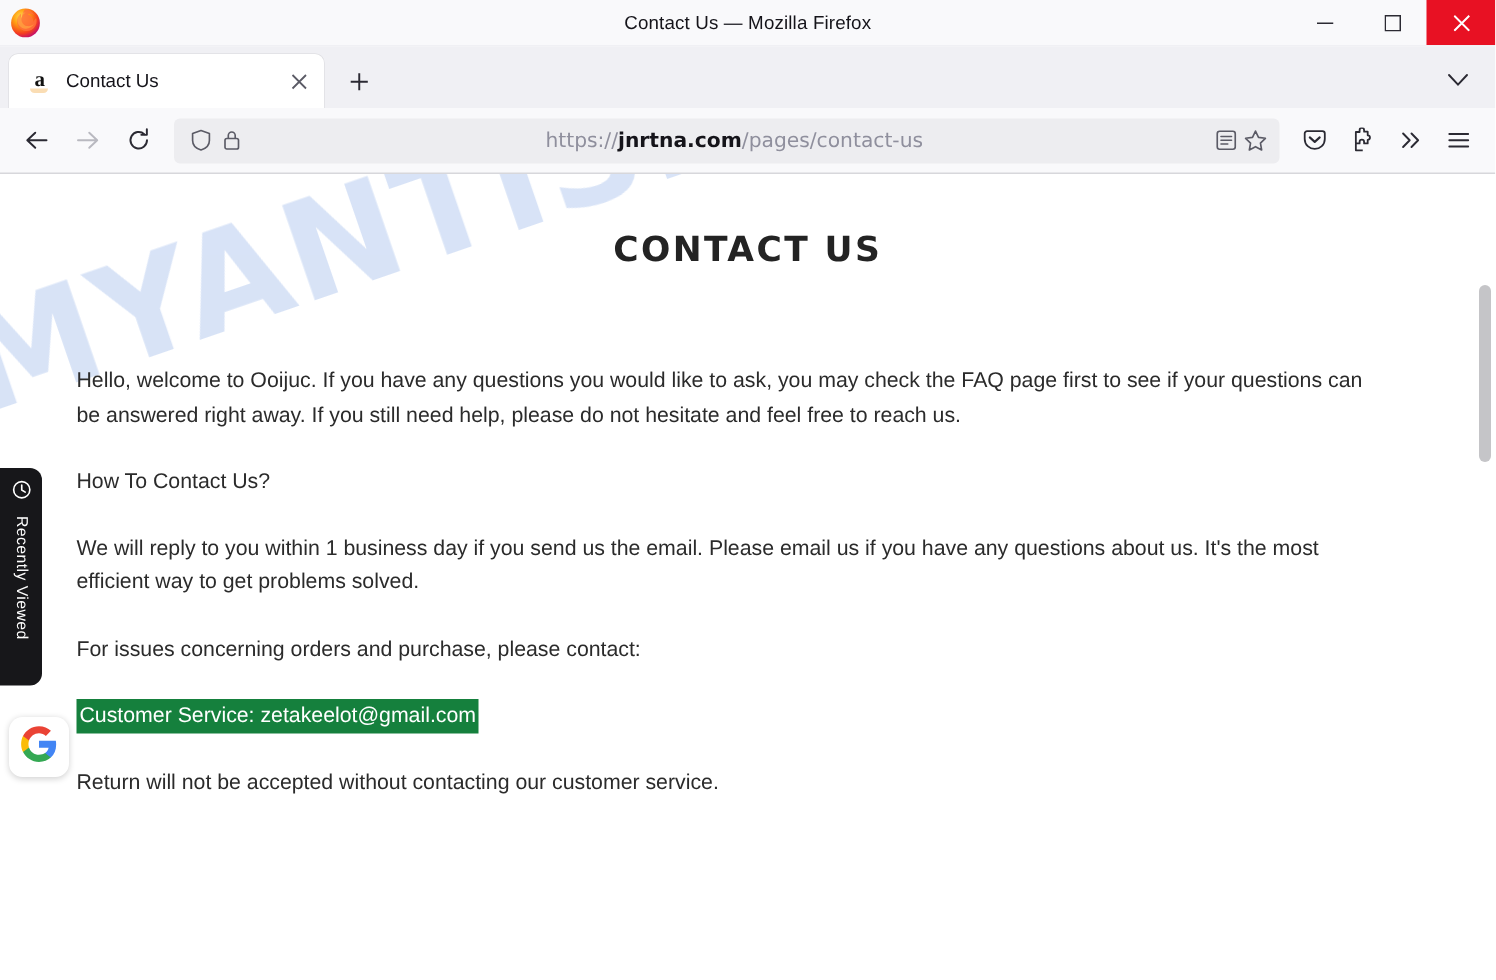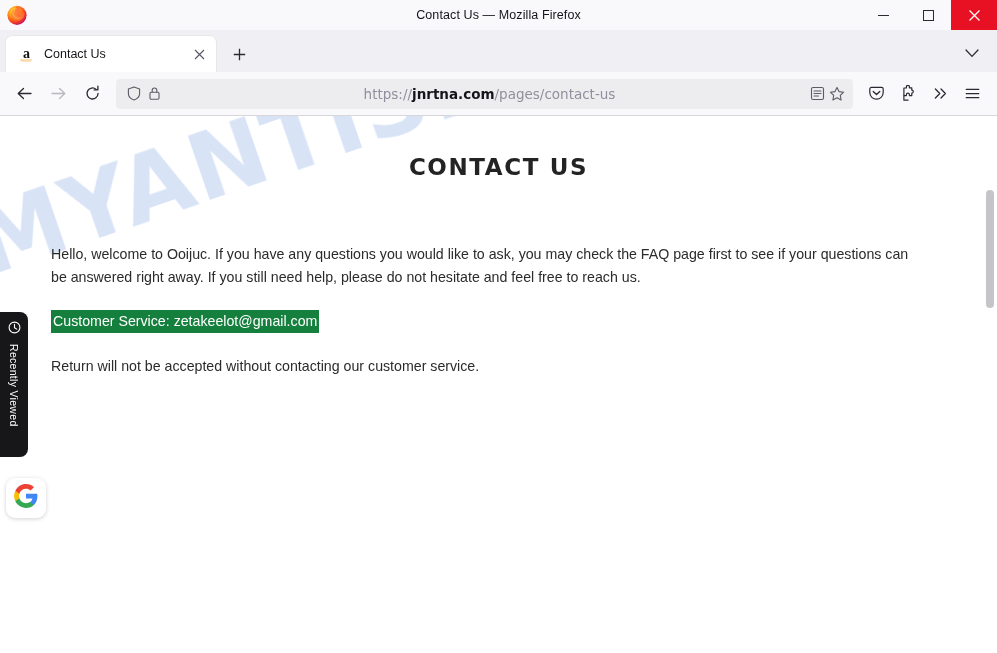--- a/index.html
+++ b/index.html
@@ -489,20 +489,23 @@
 
   <div class="viewport">
 
     <div class="watermark">MYANTISPYWARE.COM</div>
 
     <div class="page-inner">
       <h1 class="page-title">CONTACT US</h1>
 
       <div class="content">
         <p class="para">Hello, welcome to Ooijuc. If you have any questions you would like to ask, you may check the FAQ page first to see if your questions can be answered right away. If you still need help, please do not hesitate and feel free to reach us.</p>
+        <p class="para">How To Contact Us?</p>
+        <p class="para">We will reply to you within 1 business day if you send us the email. Please email us if you have any questions about us. It's the most efficient way to get problems solved.</p>
+        <p class="para">For issues concerning orders and purchase, please contact:</p>
         <div>
           <span class="para selected">Customer Service: zetakeelot@gmail.com</span>
         </div>
         <p class="para">Return will not be accepted without contacting our customer service.</p>
       </div>
     </div>
 
     <div class="recently-viewed">
       <span class="rv-icon">
         <svg width="13" height="13" viewBox="0 0 13 13">

